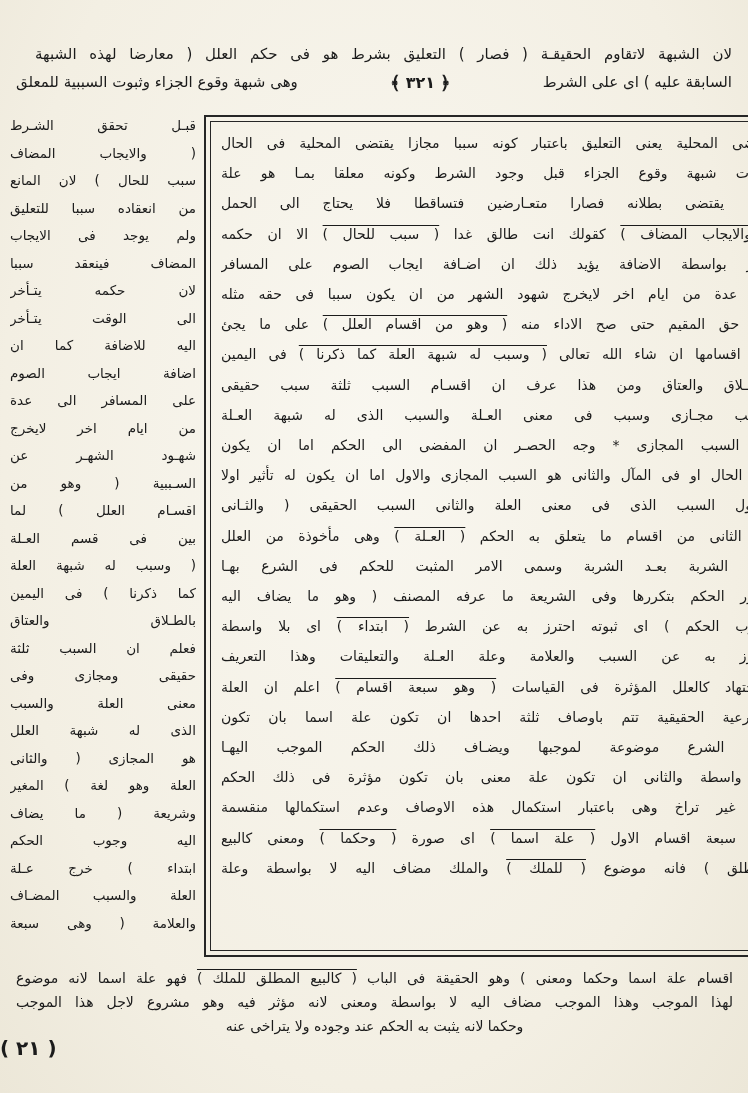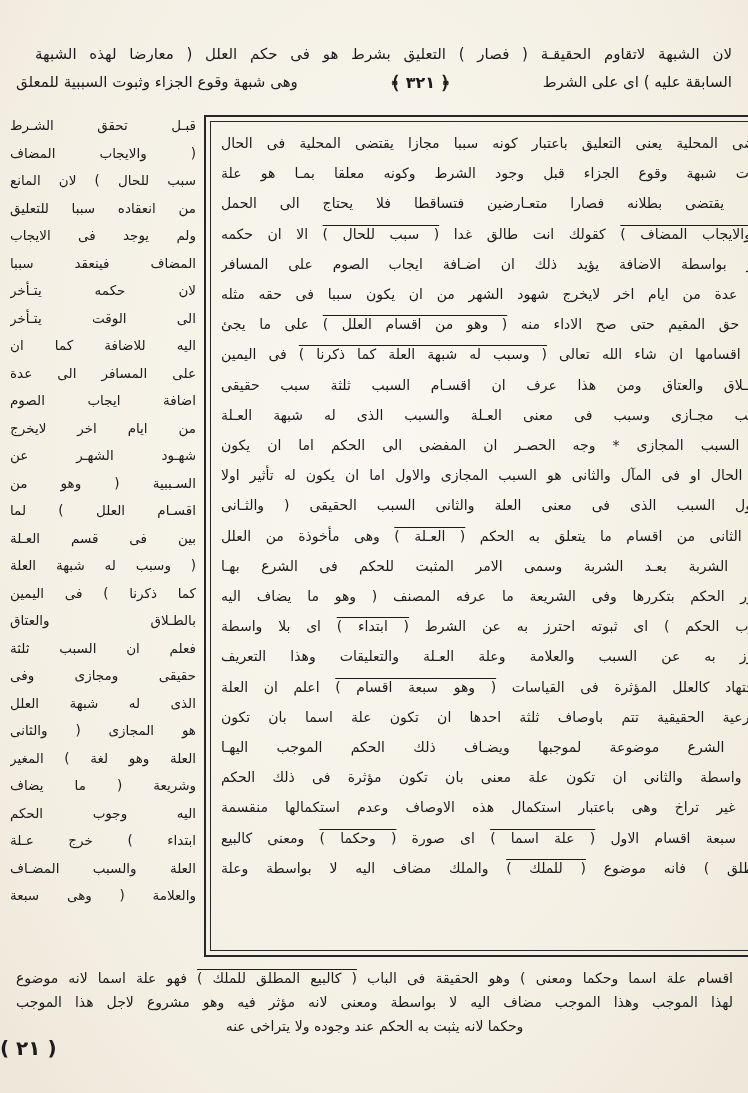--- a/index.html
+++ b/index.html
@@ -66,32 +66,33 @@
 <div class="side-notes rtl">
     <div class="jline">قبـل تحقق الشـرط</div>
     <div class="jline">( والايجاب المضاف</div>
     <div class="jline">سبب للحال ) لان المانع</div>
     <div class="jline">من انعقاده سببا للتعليق</div>
     <div class="jline">ولم يوجد فى الايجاب</div>
     <div class="jline">المضاف فينعقد سببا</div>
     <div class="jline">لان حكمه يتـأخر</div>
     <div class="jline">الى الوقت يتـأخر</div>
     <div class="jline">اليه للاضافة كما ان</div>
+    <div class="jline">اضافة ايجاب الصوم</div>
     <div class="jline">على المسافر الى عدة</div>
-    <div class="jline">اضافة ايجاب الصوم</div>
     <div class="jline">من ايام اخر لايخرج</div>
     <div class="jline">شهـود الشهـر عن</div>
     <div class="jline">السـببية ( وهو من</div>
     <div class="jline">اقسـام العلل ) لما</div>
     <div class="jline">بين فى قسم العـلة</div>
     <div class="jline">( وسبب له شبهة العلة</div>
     <div class="jline">كما ذكرنا ) فى اليمين</div>
     <div class="jline">بالطـلاق والعتاق</div>
     <div class="jline">فعلم ان السبب ثلثة</div>
     <div class="jline">حقيقى ومجازى وفى</div>
+    <div class="jline">معنى العلة والسبب</div>
     <div class="jline">الذى له شبهة العلل</div>
     <div class="jline">هو المجازى ( والثانى</div>
     <div class="jline">العلة وهو لغة ) المغير</div>
     <div class="jline">وشريعة ( ما يضاف</div>
     <div class="jline">اليه وجوب الحكم</div>
     <div class="jline">ابتداء ) خرج عـلة</div>
     <div class="jline">العلة والسبب المضـاف</div>
     <div class="jline">والعلامة ( وهى سبعة</div>
   </div>
 

